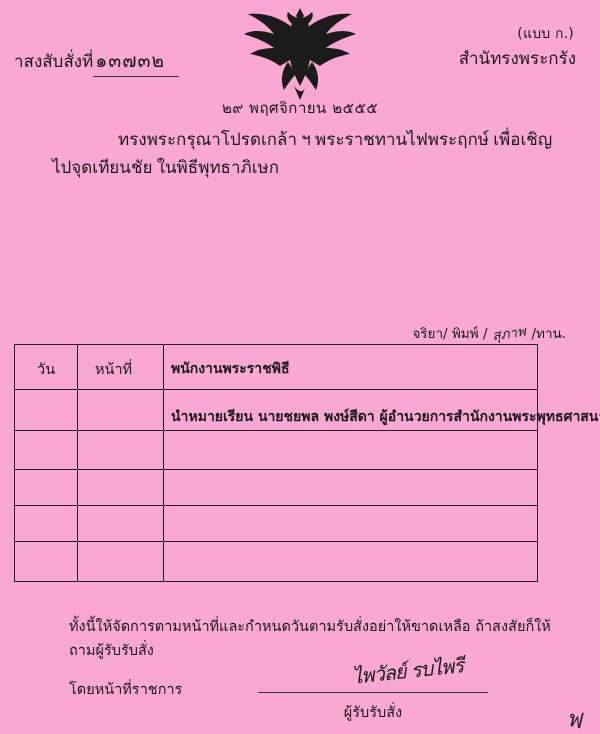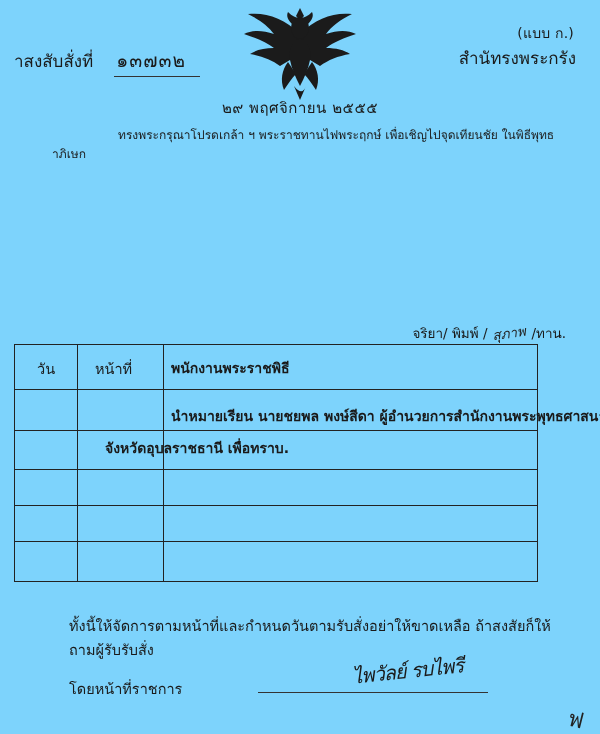--- a/index.html
+++ b/index.html
@@ -11,21 +11,21 @@
     width: 600px;
     height: 734px;
     position: relative;
     font-family: "DejaVu Sans", "Liberation Sans", sans-serif;
     color: #1a1a1a;
     overflow: hidden;
   }
   .page {
     position: absolute;
     inset: 0;
-    background: #7dd3fc;
+    background: #f9a8d4;
   }
   
   .form-code {
     position: absolute;
     top: 22px;
     right: 26px;
     font-size: 14px;
     letter-spacing: 0.2px;
   }
   .garuda {
@@ -40,21 +40,21 @@
     position: absolute;
     top: 45px;
     left: 14px;
     font-size: 17px;
     white-space: nowrap;
   }
   .doc-number-line .label { letter-spacing: 0px; }
   .doc-number-line .num {
     font-family: "DejaVu Serif", serif;
     font-size: 19px;
-    margin-left: 21px;
+    margin-left: 0;
     letter-spacing: 1px;
   }
   .doc-number-line .underline {
     display: inline-block;
     border-bottom: 1.5px solid #333;
     padding: 0 4px 1px 2px;
     min-width: 80px;
   }
   .office {
     position: absolute;
@@ -69,22 +69,23 @@
     transform: translateX(-50%);
     font-size: 15px;
     white-space: nowrap;
   }
   
   .body-block {
     position: absolute;
     top: 126px;
     left: 52px;
     right: 34px;
-    font-size: 12px;
+    font-size: 17px;
     line-height: 1.62;
+    font-family: Liberation Serif, serif;
   }
   .body-block p {
     margin: 0;
     text-indent: 0;
   }
   .body-block p.indent { text-indent: 66px; }
   .schedule {
     position: absolute;
     top: 208px;
     left: 104px;
@@ -251,26 +252,26 @@
     <div class="row-line" style="top:85px;"></div>
     <div class="row-line" style="top:124px;"></div>
     <div class="row-line" style="top:160px;"></div>
     <div class="row-line" style="top:196px;"></div>
 
     <div class="th day">วัน</div>
     <div class="th duty">หน้าที่</div>
 
     <div class="cell-text r1">พนักงานพระราชพิธี</div>
     <div class="cell-text r2">นำหมายเรียน นายชยพล พงษ์สีดา  ผู้อำนวยการสำนักงานพระพุทธศาสนา</div>
-    <div class="cell-text r3">จังหวัดอุบลราชธานี เพื่อทราบ.</div>
   </div>
 
   <div class="footer">
     <p class="ind">ทั้งนี้ให้จัดการตามหน้าที่และกำหนดวันตามรับสั่งอย่าให้ขาดเหลือ    ถ้าสงสัยก็ให้ถามผู้รับรับสั่ง</p>
     <p>โดยหน้าที่ราชการ</p>
   </div>
 
   <div class="sig-hand">ไพวัลย์ รบไพรี</div>
   <div class="sig-rule"></div>
+  <div class="sig-caption">ผู้รับรับสั่ง</div>
 
   <div class="corner-mark">ฟ</div>
 
 </div>
 
 </body></html>

